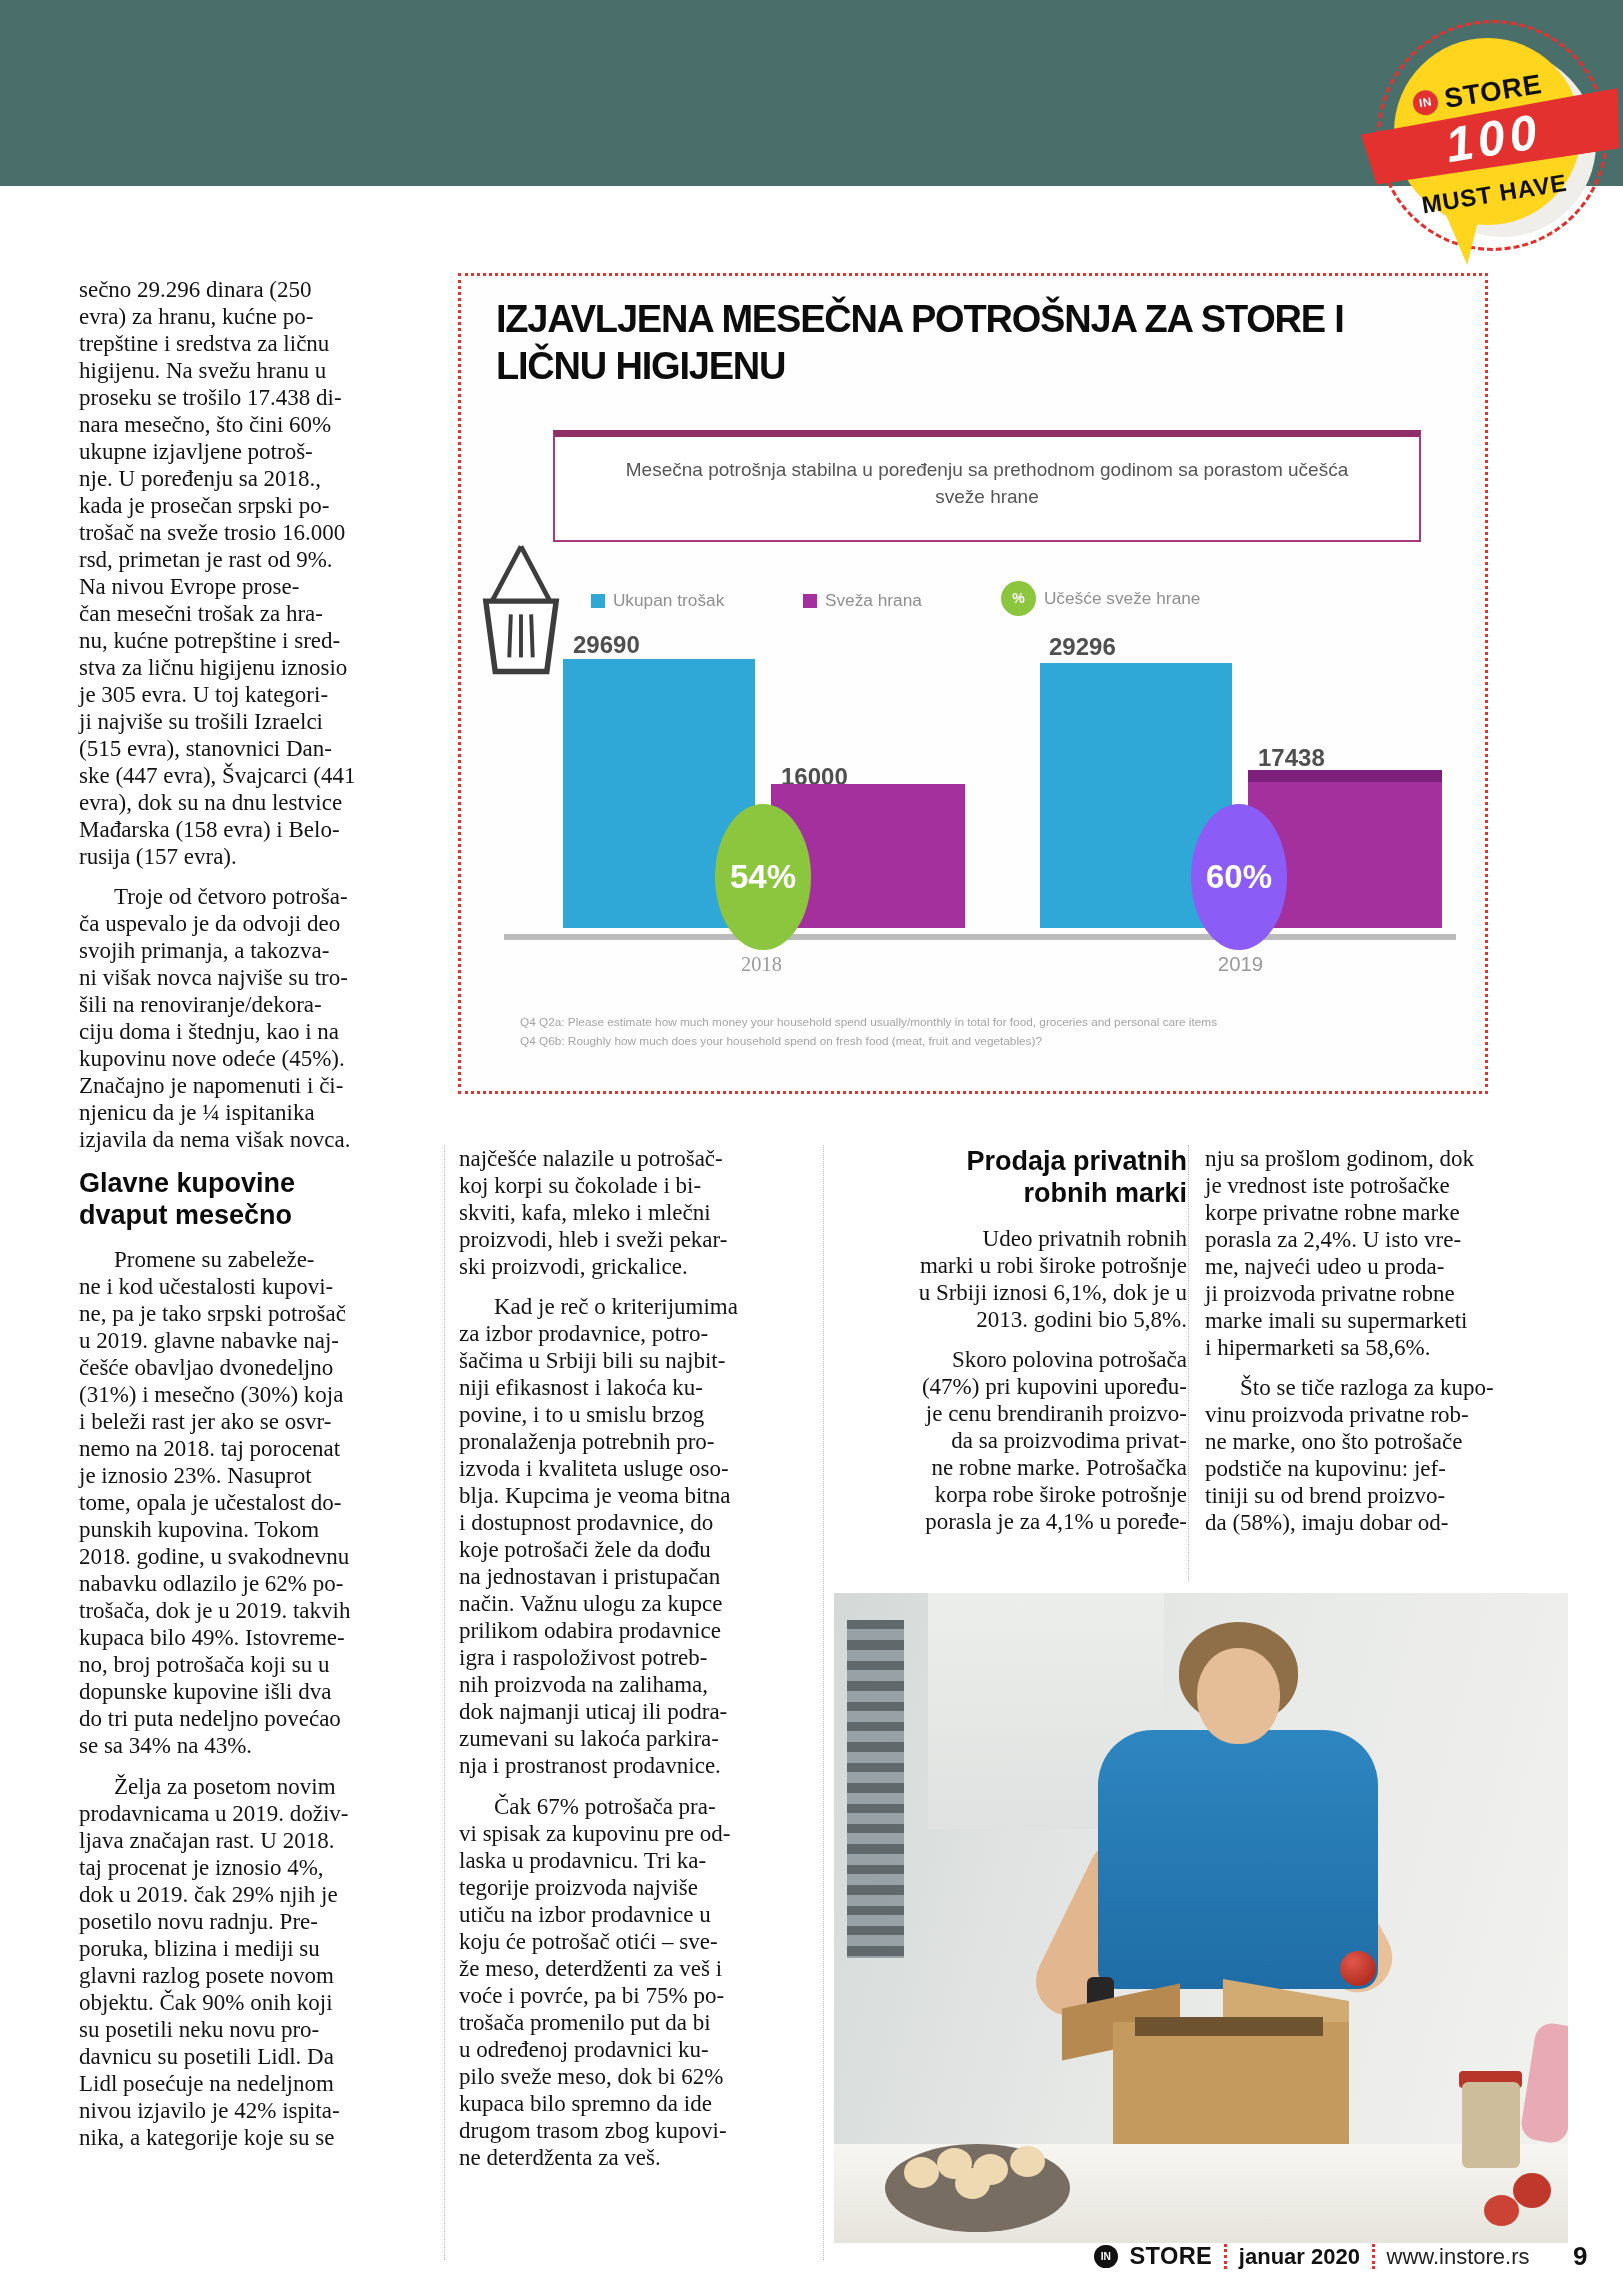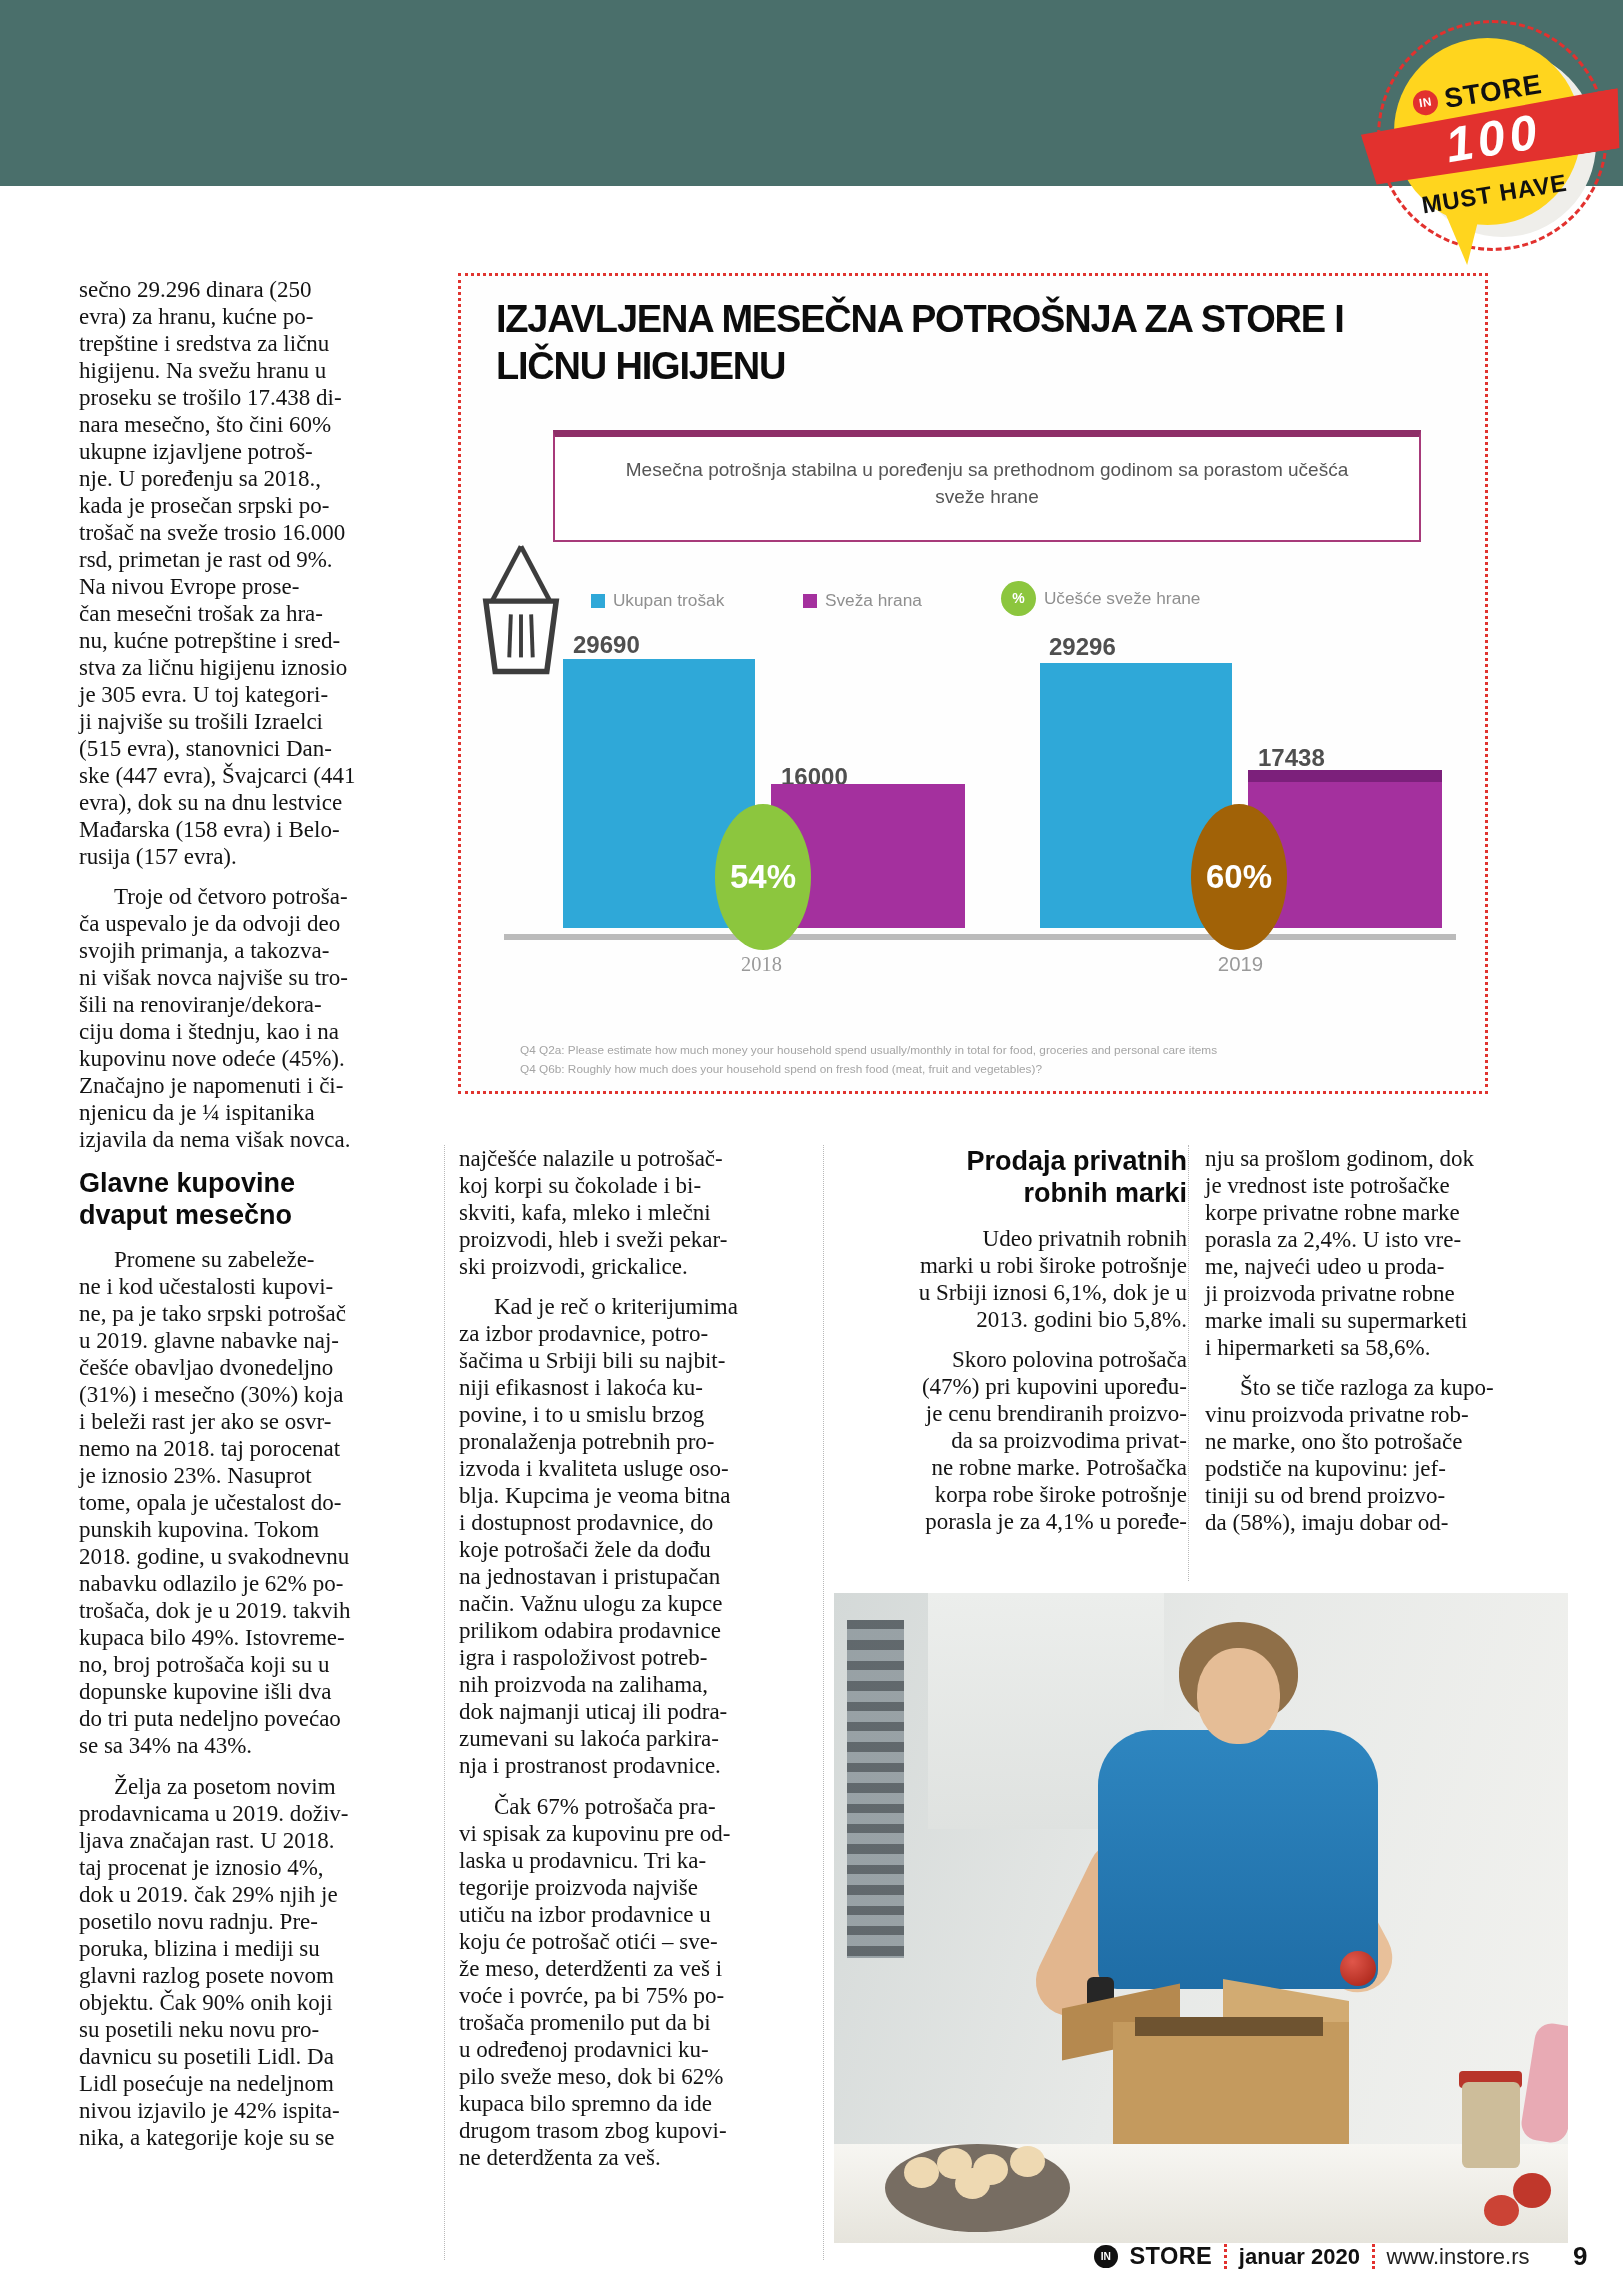--- a/index.html
+++ b/index.html
@@ -39,21 +39,21 @@
   .leg-sq{width:14px;height:14px;flex:0 0 auto;}
   .leg-circle{width:35px;height:35px;border-radius:50%;color:#fff;font:700 14px/35px "Liberation Sans",sans-serif;
               text-align:center;flex:0 0 auto;}
   .bar{position:absolute;bottom:163px;}
   .bar-cap{width:100%;height:11.8px;background:rgba(40,0,50,.32);}
   .axis{position:absolute;left:43px;top:658px;width:952px;height:5.5px;background:#bbbbbb;}
   .val{position:absolute;width:173px;font:600 24px "Liberation Sans",sans-serif;color:#4f4f4f;}
   .pct{position:absolute;width:96px;height:146px;border-radius:50%;display:flex;align-items:center;justify-content:center;
        color:#fff;font:800 33px "Liberation Sans",sans-serif;}
   .year{position:absolute;top:677px;width:157px;text-align:center;font:20.4px "Liberation Sans",sans-serif;color:#9a9a9a;}
-  .src{position:absolute;left:59px;top:765px;font:11.8px/19px "Liberation Sans",sans-serif;color:#a5a5a5;}
+  .src{position:absolute;left:59px;top:737px;font:11.8px/19px "Liberation Sans",sans-serif;color:#a5a5a5;}
 
   
   .col{position:absolute;font:23px/27px "Liberation Serif",serif;color:#141414;}
   .col p{margin:0 0 13.4px 0;white-space:pre-line;}
   .col p.ind{text-indent:35px;}
   .sec-head{font:800 27px/32px "Liberation Sans",sans-serif;color:#0c0c0c;margin:7.9px 0 15.7px 0;white-space:pre-line;}
   .col1{left:79px;top:276px;width:363px;}
   .col2{left:459px;top:1145px;width:363px;}
   .col3{left:834px;top:1145px;width:353px;text-align:right;}
   .col4{left:1205px;top:1145px;width:360px;}
@@ -160,21 +160,21 @@
     <div class="bar" style="left: 102px; width: 192px; height: 269px; background: rgb(47, 168, 216);"></div>
     <div class="bar" style="left: 310px; width: 194px; height: 144px; background: rgb(164, 48, 158);"></div>
     <div class="bar" style="left: 579px; width: 192px; height: 265px; background: rgb(47, 168, 216);"></div>
     <div class="bar" style="left: 787px; width: 194px; height: 158px; background: rgb(164, 48, 158);">
       <div class="bar-cap"></div>
     </div>
 
     <div class="axis"></div>
 
     <div class="pct" style="left: 254px; top: 528px; background: rgb(140, 198, 62);">54%</div>
-    <div class="pct" style="left: 730px; top: 528px; background: #a16207;">60%</div>
+    <div class="pct" style="left: 730px; top: 528px; background: #8b5cf6;">60%</div>
 
     <div class="year" style="left:222px;font-family:Liberation Serif, serif;">2018</div>
     <div class="year" style="left:701px;">2019</div>
 
     <div class="src">
       <div>Q4 Q2a: Please estimate how much money your household spend usually/monthly in total for food, groceries and personal care items</div>
       <div>Q4 Q6b: Roughly how much does your household spend on fresh food (meat, fruit and vegetables)?</div>
     </div>
   </div>
 

